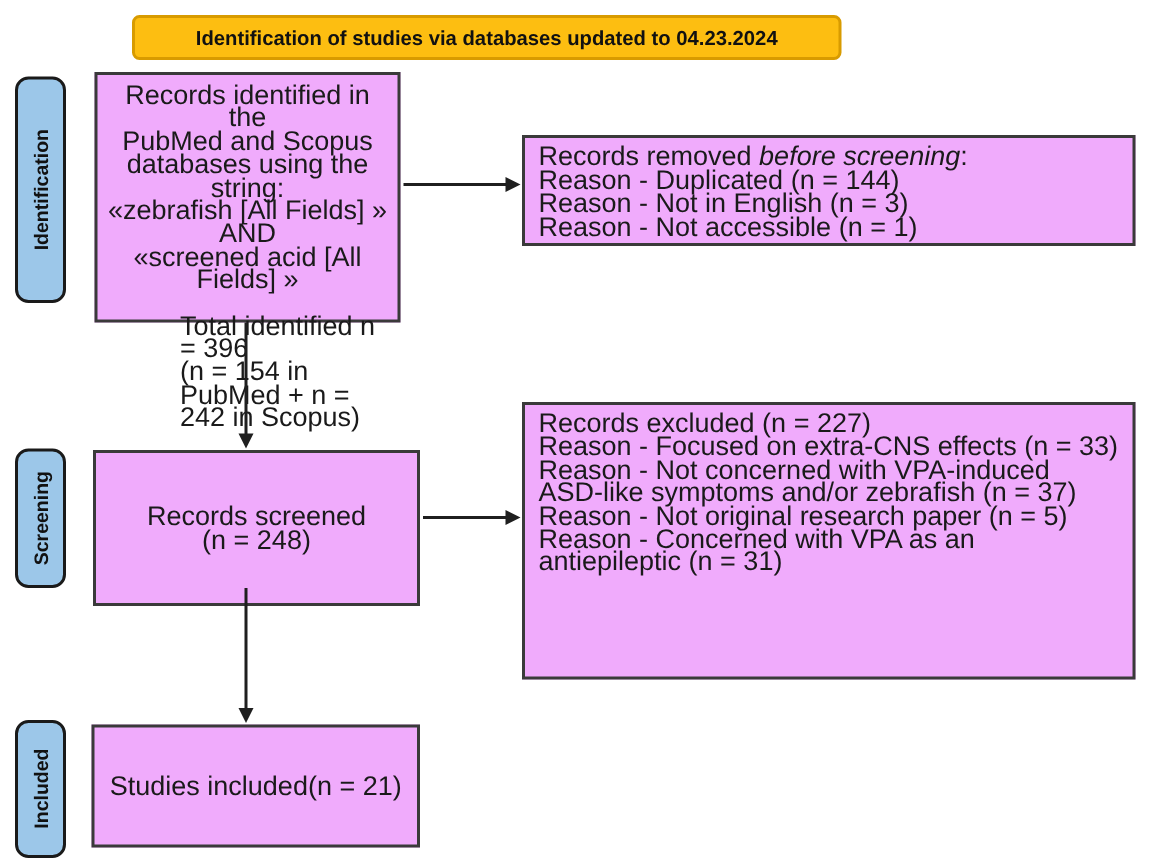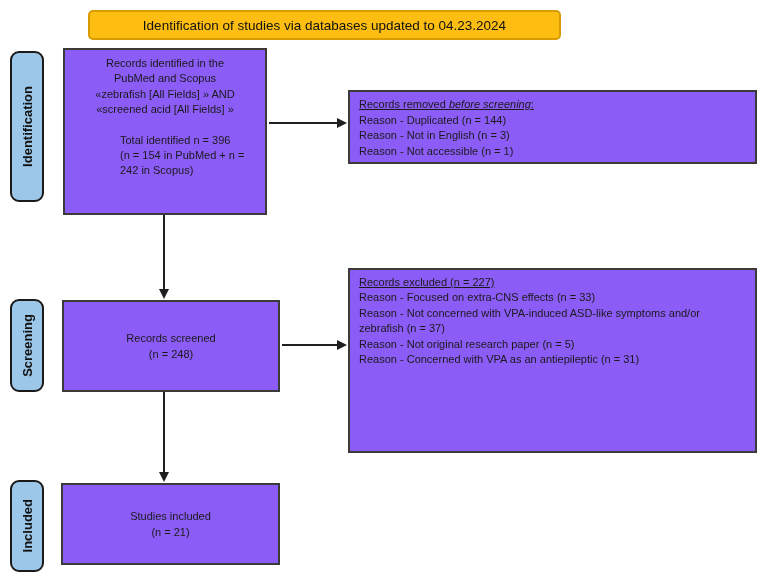--- a/index.html
+++ b/index.html
@@ -11,53 +11,53 @@
   }
   *{box-sizing:border-box;margin:0;padding:0;}
   html,body{background:#ffffff;}
   body{font-family:"Liberation Sans","DejaVu Sans",sans-serif;color:#1a1a1a;}
   .page{position:relative;width:768px;height:577px;background:#ffffff;overflow:hidden;}
 
   .banner{
     position:absolute;left:88px;top:10px;width:473px;height:30px;
     background:var(--banner-bg);border:2px solid var(--banner-border);border-radius:5px;
     display:flex;align-items:center;justify-content:center;
-    font-weight:normal;font-size:13.5px;color:#111;
+    font-weight:bold;font-size:13.5px;color:#111;
   }
 
   .stage{
     position:absolute;background:var(--stage-bg);
     border:2px solid #1a1a1a;border-radius:9px;
     display:flex;align-items:center;justify-content:center;
   }
   .stage .vtext{
     writing-mode:vertical-rl;transform:rotate(180deg);
     font-weight:bold;font-size:13px;white-space:nowrap;color:#111;
   }
   #stage-identification{left:10px;top:51px;width:34px;height:151px;}
   #stage-screening{left:10px;top:299px;width:34px;height:93px;}
   #stage-included{left:10px;top:480px;width:34px;height:92px;}
 
   .box{
-    position:absolute;background:#8b5cf6;border:2px solid var(--box-border);
-    font-size:11px;line-height:15.4px;
+    position:absolute;background:#f0abfc;border:2px solid var(--box-border);
+    font-size:18px;line-height:15.4px;
   }
   #box-identified{left:63px;top:48px;width:204px;height:167px;padding:6px 4px;}
   #box-identified .centered{text-align:center;}
   #box-identified .leftpart{text-align:left;margin-top:15px;padding-left:4px;margin-left:47px;}
 
   #box-removed{left:348px;top:90px;width:409px;height:74px;padding:5px 9px;line-height:15.6px;}
   #box-excluded{left:348px;top:268px;width:409px;height:185px;padding:5px 9px;line-height:15.4px;}
 
-  #box-screened{left:62px;top:300px;width:218px;height:92px;display:flex;flex-direction:column;
+  #box-screened{left:62px;top:300px;width:218px;height:104px;display:flex;flex-direction:column;
     align-items:center;justify-content:center;text-align:left;line-height:16.5px;}
-  #box-included{left:61px;top:483px;width:219px;height:82px;display:flex;flex-direction:column;
+  #box-included{left:61px;top:483px;width:219px;height:82px;display:flex;flex-direction:row;
     align-items:center;justify-content:center;text-align:center;line-height:16.5px;}
 
-  .u{text-decoration:underline;}
+  .u{}
   .i{font-style:italic;}
 
   .shaft{position:absolute;background:var(--line);}
   .head{position:absolute;width:0;height:0;}
   .head-down{border-left:5px solid transparent;border-right:5px solid transparent;border-top:10px solid var(--line);}
   .head-right{border-top:5px solid transparent;border-bottom:5px solid transparent;border-left:10px solid var(--line);}
 
   #arrow-v1-shaft{left:163px;top:215px;width:2px;height:75px;}
   #arrow-v1-head{left:159px;top:289px;}
   #arrow-v2-shaft{left:163px;top:392px;width:2px;height:81px;}
@@ -83,20 +83,21 @@
     <span class="vtext">Screening</span>
   </div>
   <div class="stage" id="stage-included">
     <span class="vtext">Included</span>
   </div>
 
   <div class="box" id="box-identified">
     <div class="centered">
       <div>Records identified in the</div>
       <div>PubMed and Scopus</div>
+      <div>databases using the string:</div>
       <div>«zebrafish [All Fields] » AND</div>
       <div>«screened acid [All Fields] »</div>
     </div>
     <div class="leftpart">
       <div>Total identified n = 396</div>
       <div>(n = 154 in PubMed + n = 242 in Scopus)</div>
     </div>
   </div>
 
   <div class="box" id="box-removed">

